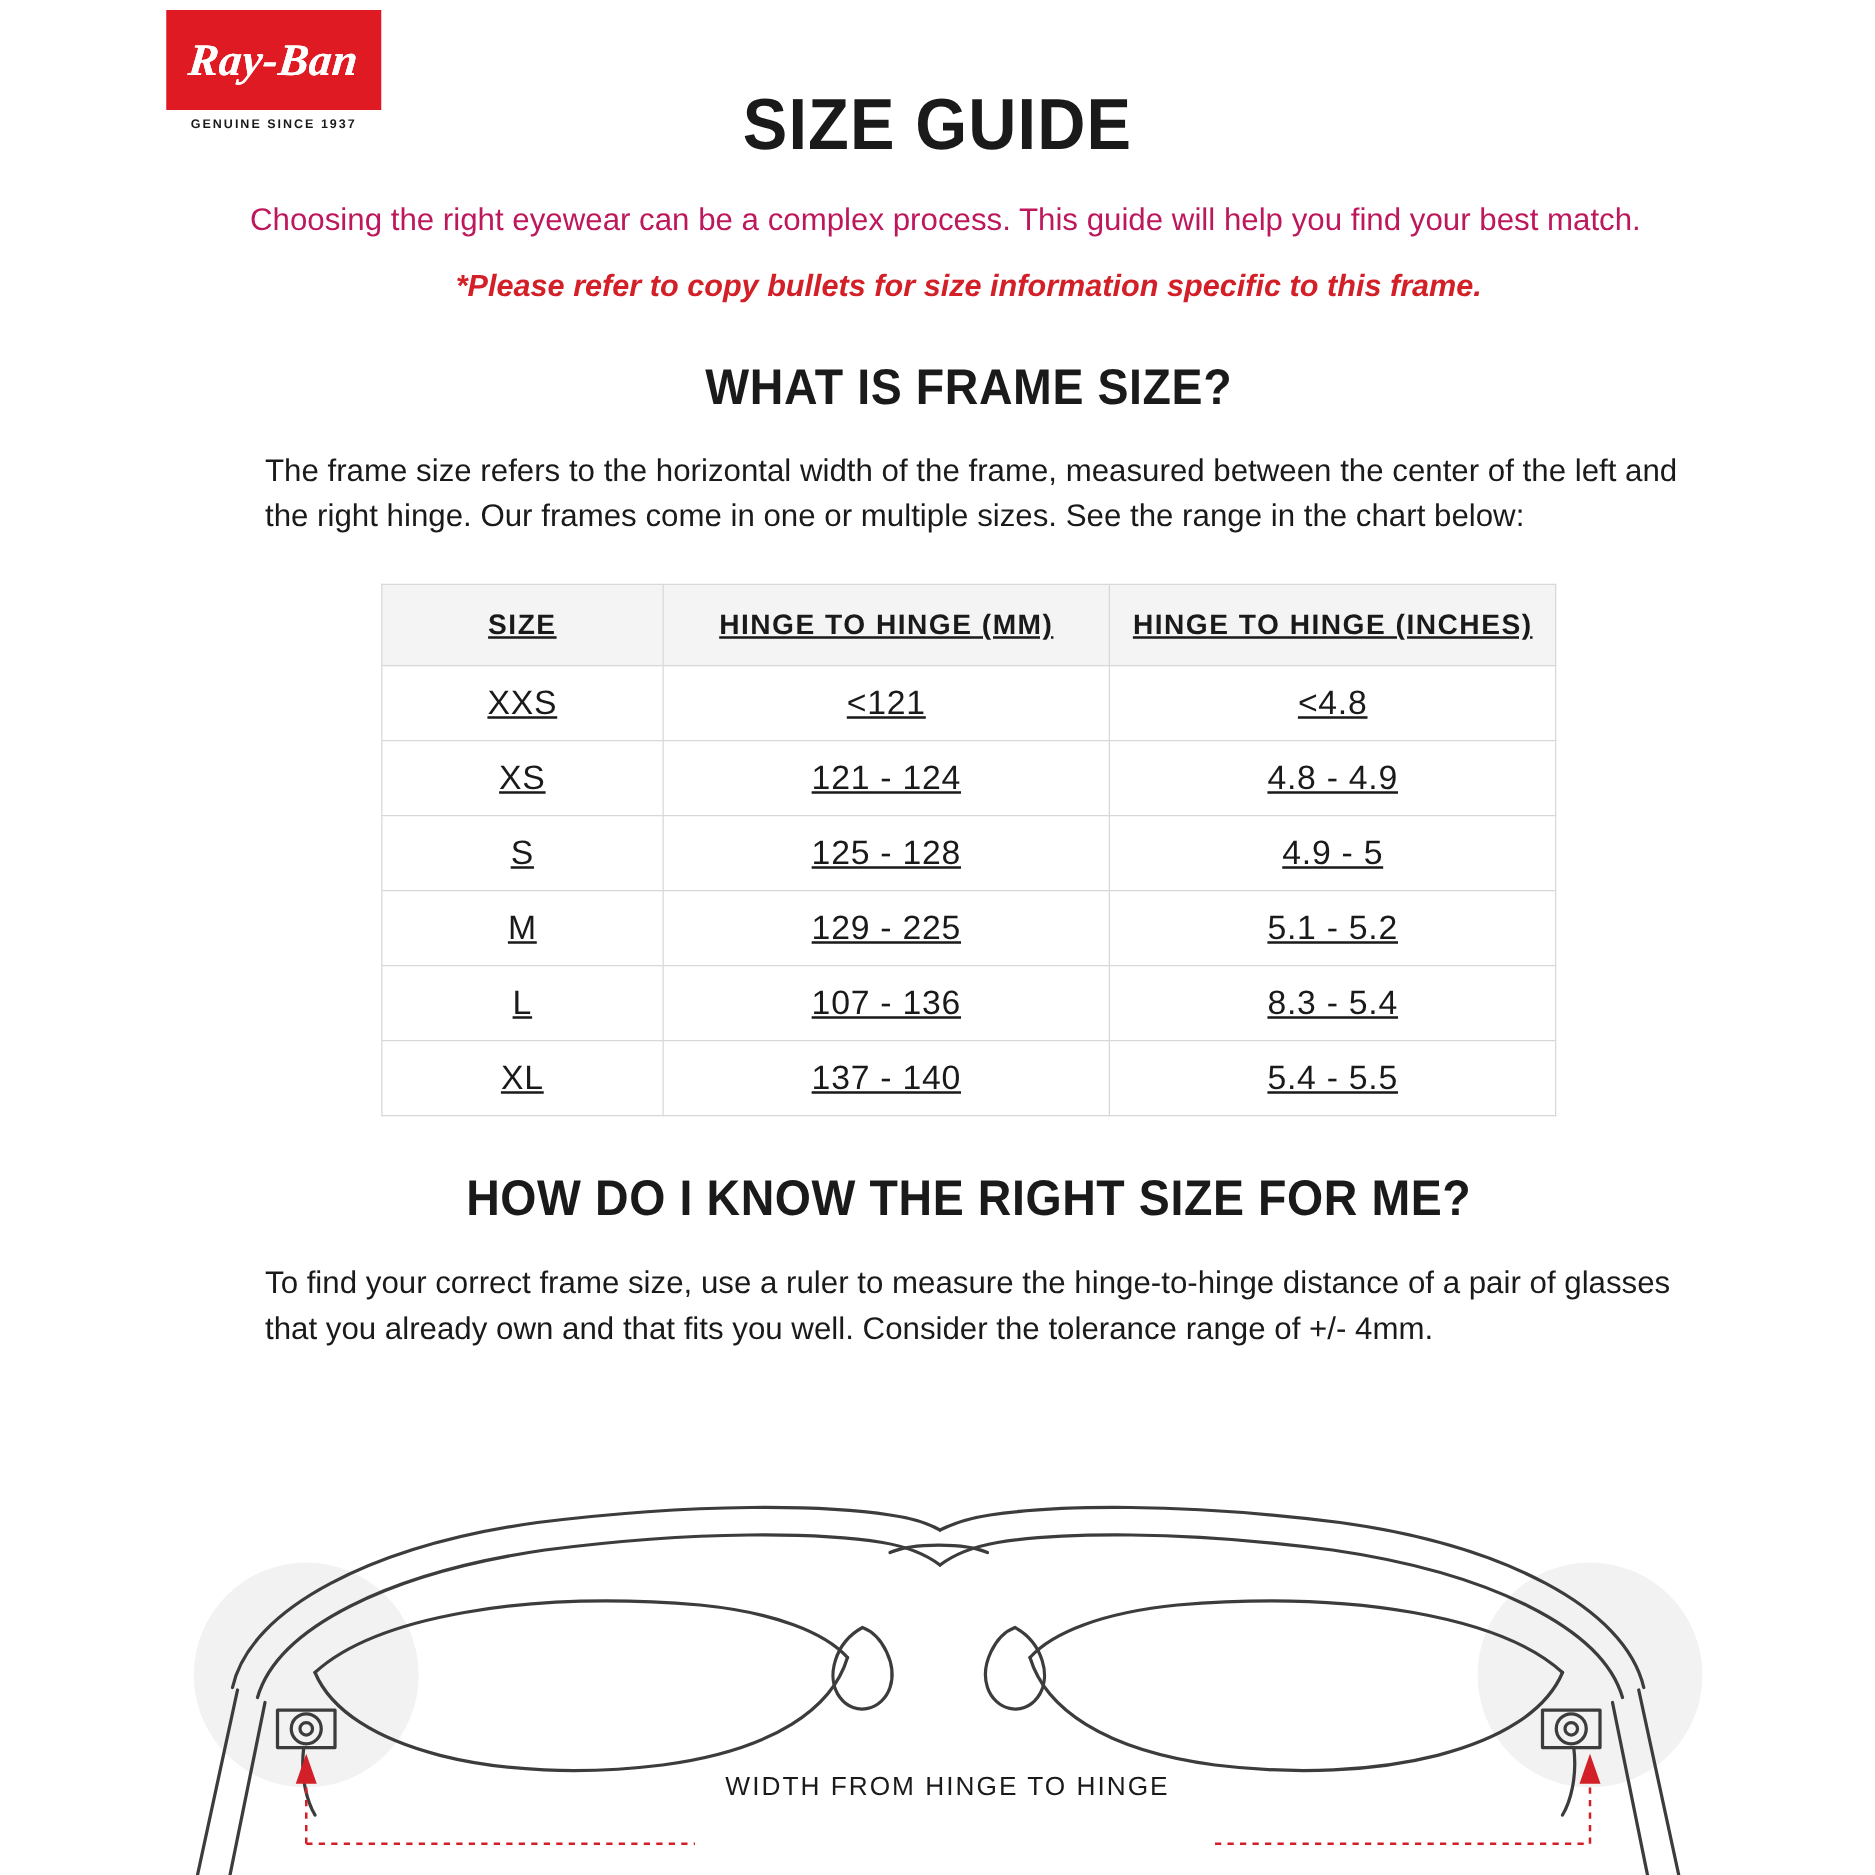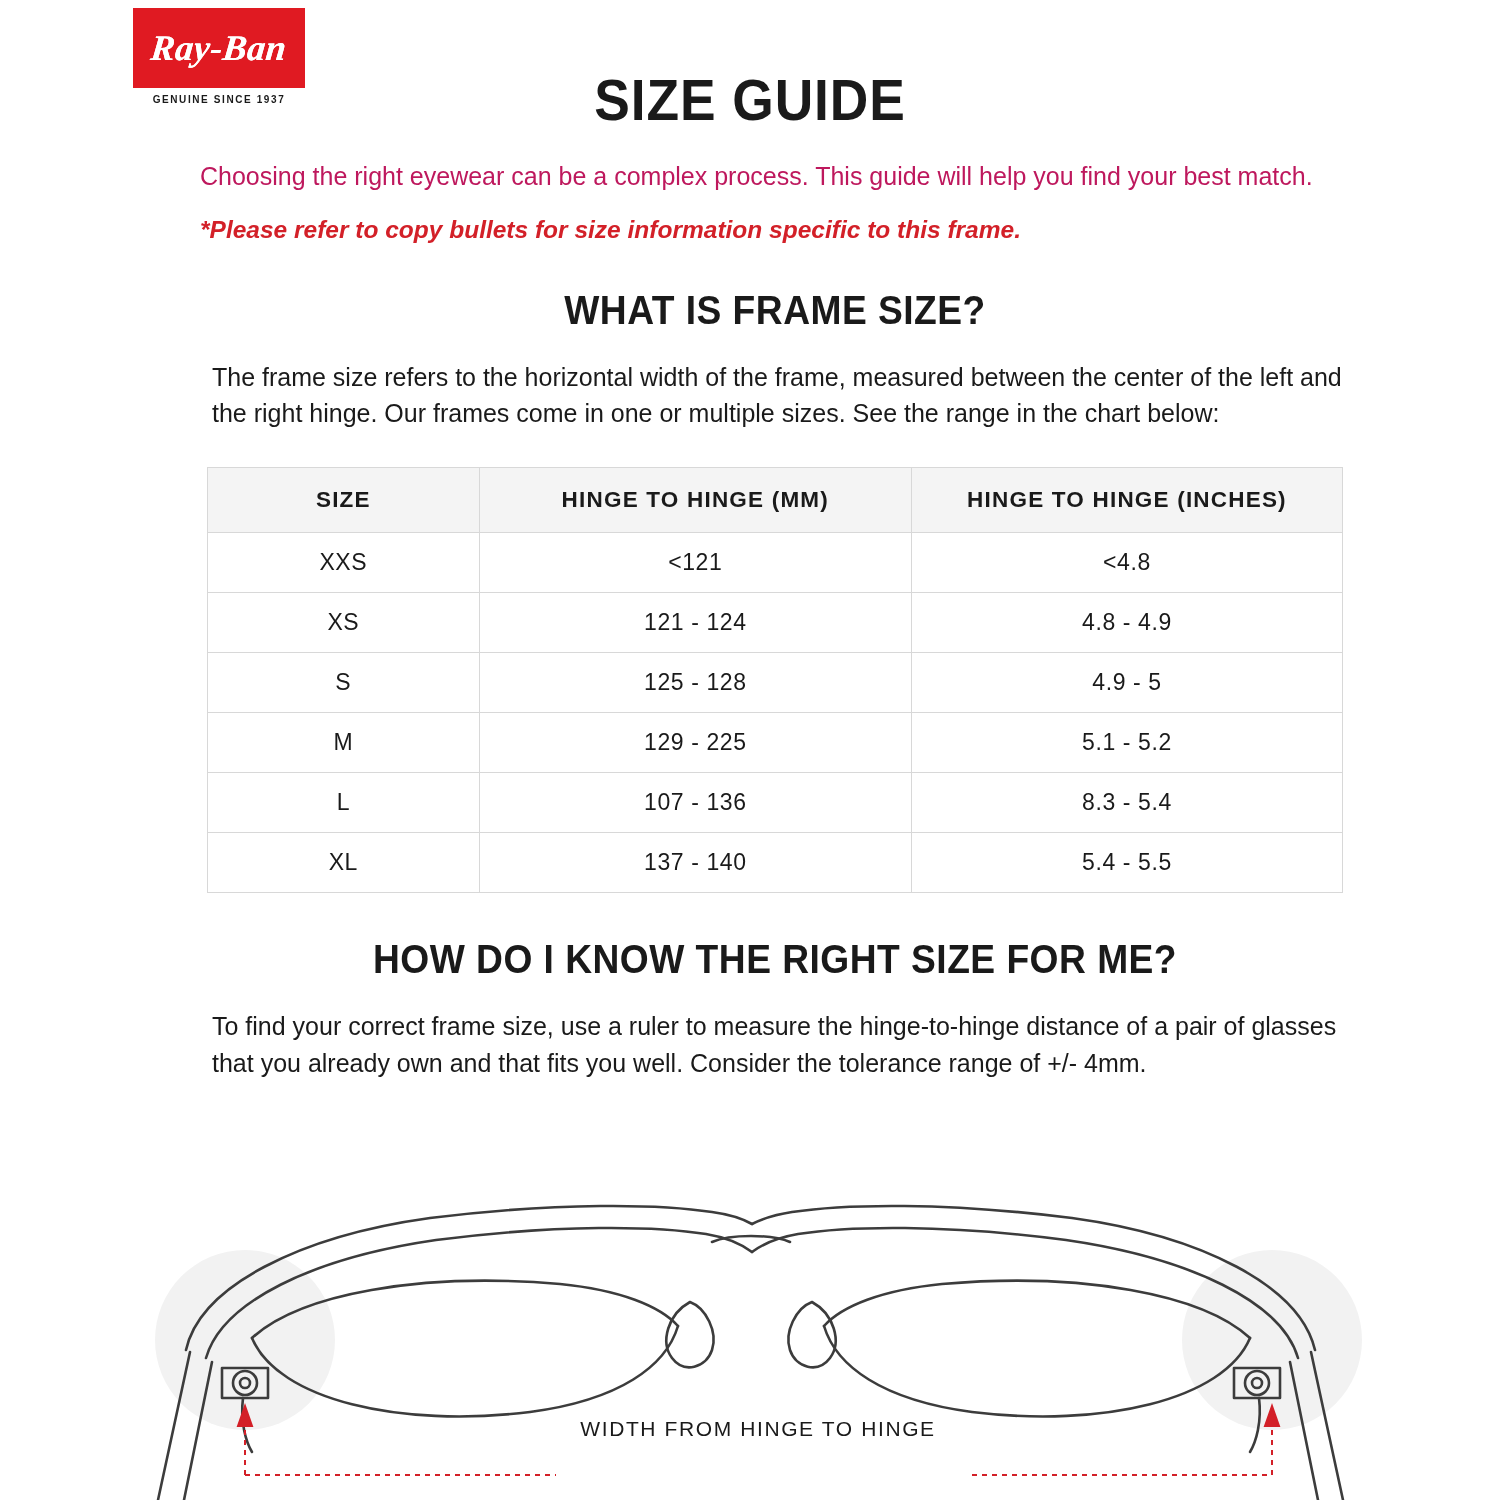--- a/index.html
+++ b/index.html
@@ -80,20 +80,21 @@
     line-height: 1.35;
     color: #be185d;
     text-align: left;
   }
   p.note {
     margin: 22px 0 0 0;
     font-size: 24.5px;
     font-style: italic;
     font-weight: bold;
     color: #d32028;
+    text-align: center;
   }
 
   h2.section {
     text-align: center;
     font-size: 40px;
     font-weight: bold;
     letter-spacing: 0.5px;
     margin: 44px 0 0 0;
     transform: scaleX(0.93);
     font-family: "Liberation Sans Narrow", "Liberation Sans", sans-serif;
@@ -102,28 +103,29 @@
   p.body {
     margin: 26px 0 0 12px;
     font-size: 25px;
     line-height: 1.45;
   }
 
   
   table.size-table {
     border-collapse: collapse;
     margin: 36px auto 0 auto;
-    width: 1136px;
+    width: 940px;
     background: #fff;
+    text-decoration: underline;
   }
   table.size-table th,
   table.size-table td {
     border: 1px solid #d8d8d8;
     text-align: center;
-    font-size: 23px;
+    font-size: 27px;
     height: 57px;
     font-weight: normal;
     color: #1a1a1a;
     letter-spacing: 0.6px;
   }
   table.size-table thead th {
     background: #f4f4f4;
     font-weight: bold;
     font-size: 22.5px;
     letter-spacing: 1.2px;

